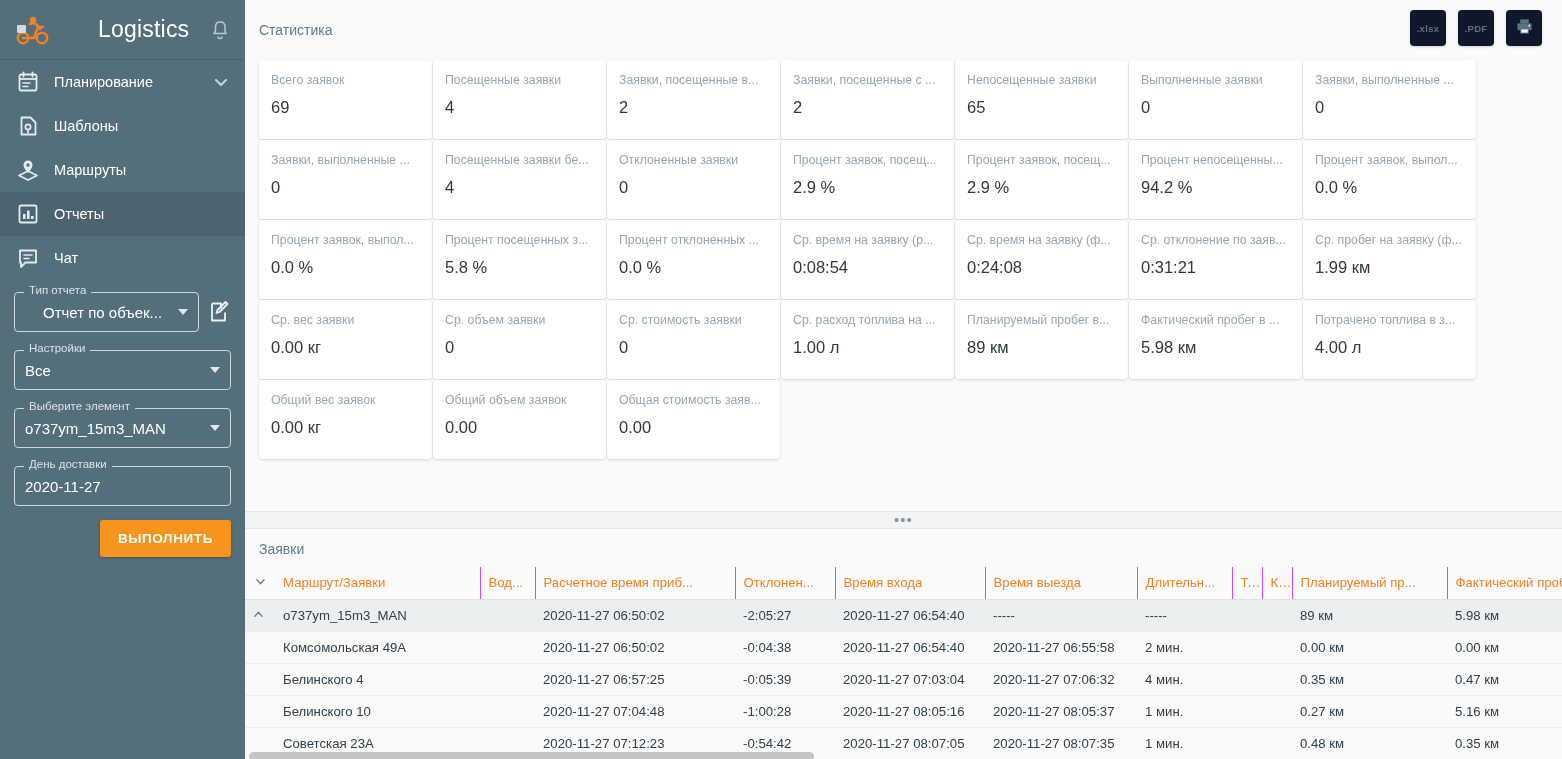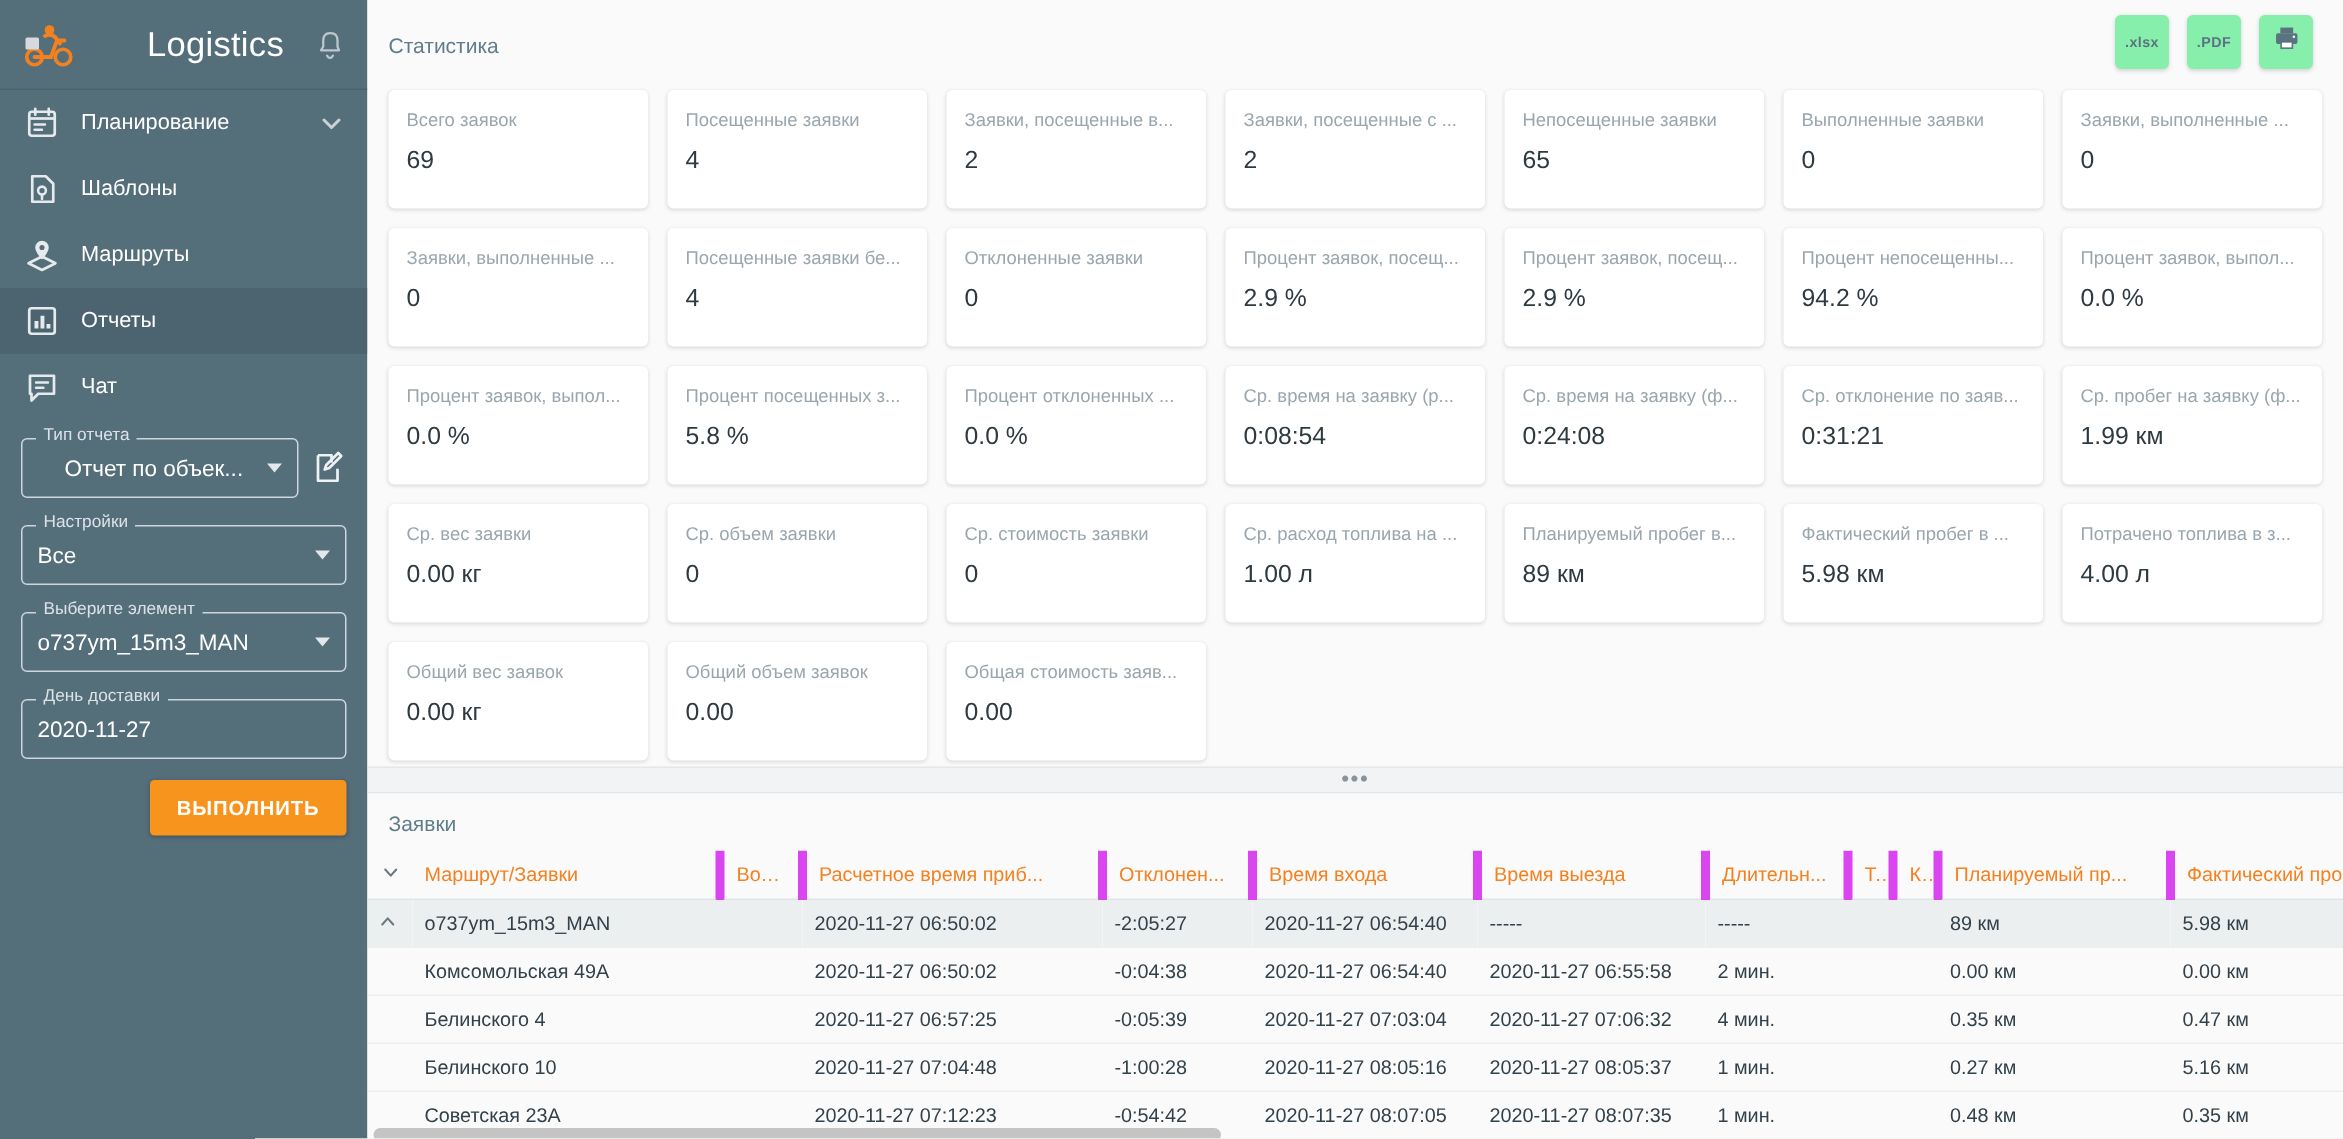--- a/index.html
+++ b/index.html
@@ -88,30 +88,30 @@
   .main { flex: 1; height: 759px; background: #fafafa; position: relative; overflow: hidden; }
 
   .stats-panel { height: 511px; position: relative; background: #fafafa; overflow: hidden; }
   .panel-head {
     display: flex; align-items: flex-start;
     padding: 22px 20px 0 14px;
   }
   .panel-title { font-size: 14px; color: #607d8b; }
   .export-group { margin-left: auto; display: flex; gap: 12px; margin-top: -12px; }
   .exp-btn {
-    width: 36px; height: 36px; background: #86efac; border-radius: 4px;
+    width: 36px; height: 36px; background: #0f172a; border-radius: 4px;
     box-shadow: 0 1px 3px rgba(0,0,0,.16);
     display: flex; align-items: center; justify-content: center;
     cursor: pointer;
   }
   .exp-btn .lbl { font-size: 9.5px; color: #5b7280; font-weight: 700; letter-spacing: .3px; }
 
   .cards {
     display: flex; flex-wrap: wrap;
-    gap: 13px;
+    gap: 1px;
     padding: 14px 0 0 14px;
   }
   .card {
     width: 173px; height: 79px;
     background: #ffffff;
     border-radius: 4px;
     box-shadow: 0 1px 3px rgba(0,0,0,.14);
     padding: 13px 12px 0 12px;
     overflow: hidden;
   }
@@ -139,21 +139,21 @@
     background: #fafafa;
   }
   .table-title { font-size: 14px; color: #607d8b; padding: 12px 0 10px 14px; }
 
   .tbl-scroll { position: relative; height: 196px; overflow: hidden; }
   table.grid { border-collapse: collapse; width: 1562px; table-layout: fixed; }
   table.grid thead th {
     font-size: 13.2px; color: #f4811f; font-weight: 400;
     text-align: left; padding: 8px 8px 9px 8px;
     border-bottom: 1px solid #e0e3e5;
-    border-right: 6px solid #d946ef;
+    border-right: 1px solid #d946ef;
     background: #fafafa;
     white-space: nowrap; overflow: hidden; text-overflow: ellipsis;
   }
   table.grid thead th.expander { border-right: none; width: 30px; padding-left: 10px; }
   table.grid tbody td {
     font-size: 13.2px; color: #33414a; padding: 8px 8px;
     border-bottom: 1px solid #eceeef;
     white-space: nowrap; overflow: hidden; text-overflow: ellipsis;
   }
   tr.row-parent td { background: #eceff0; }

